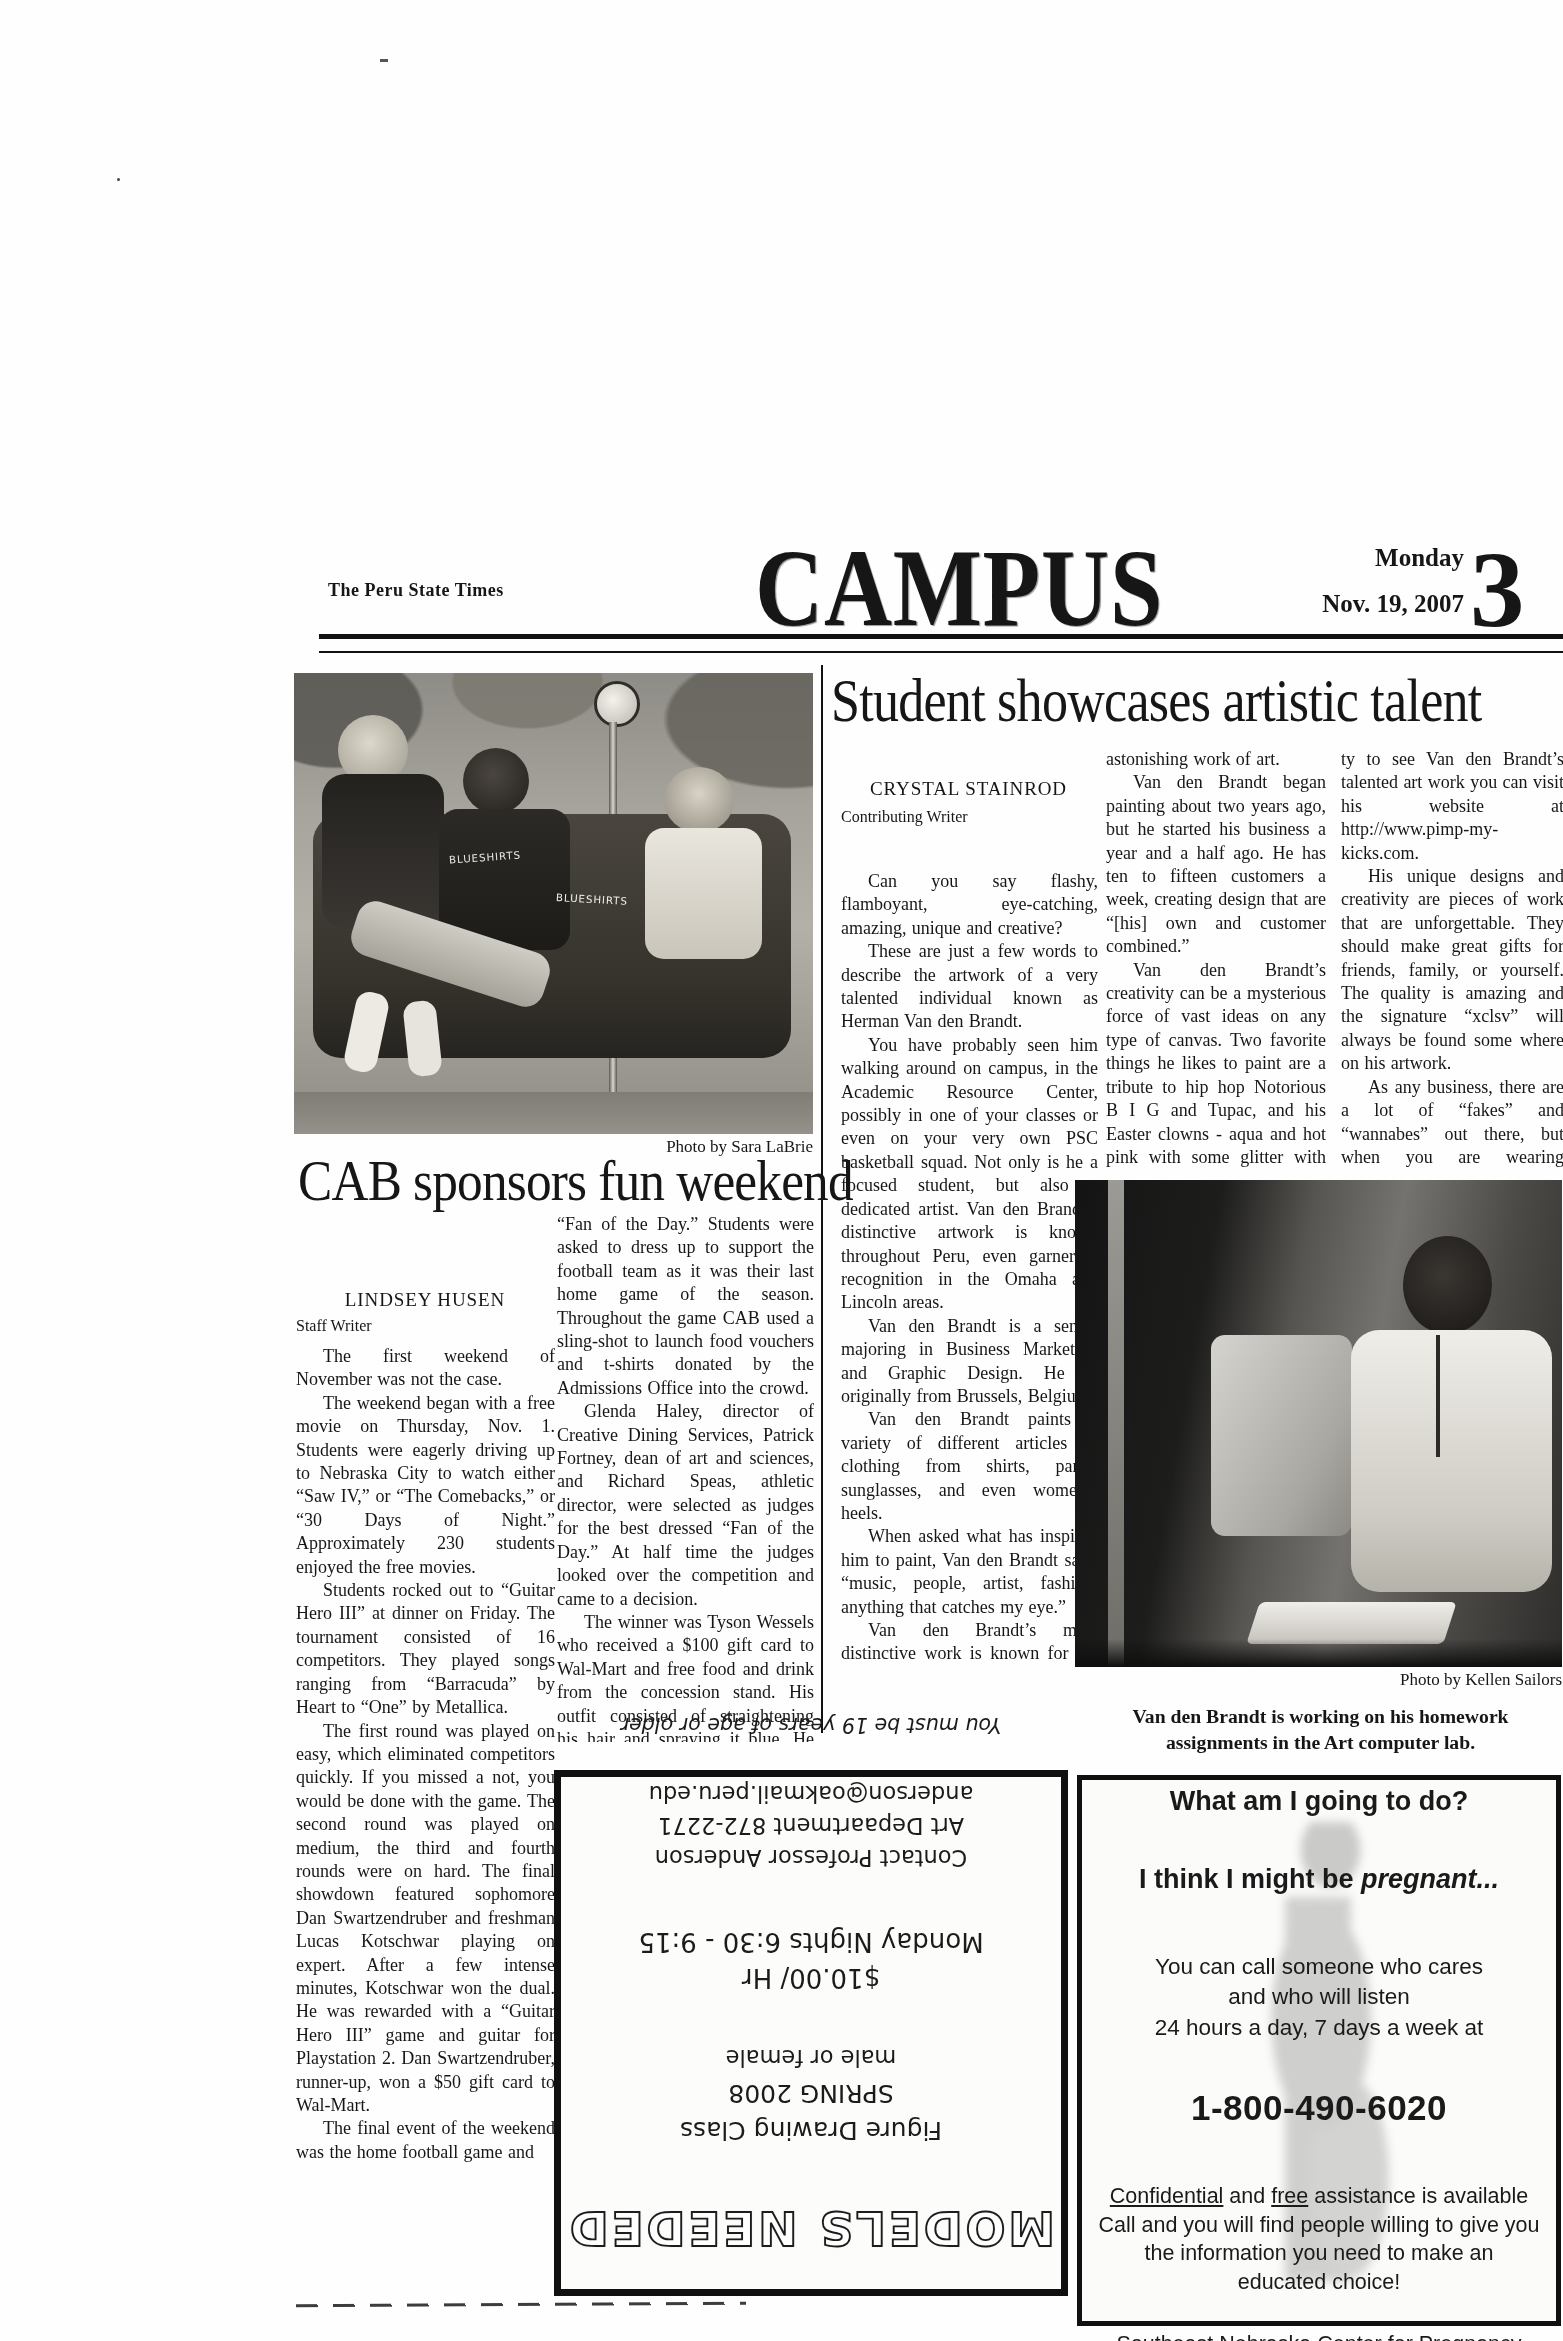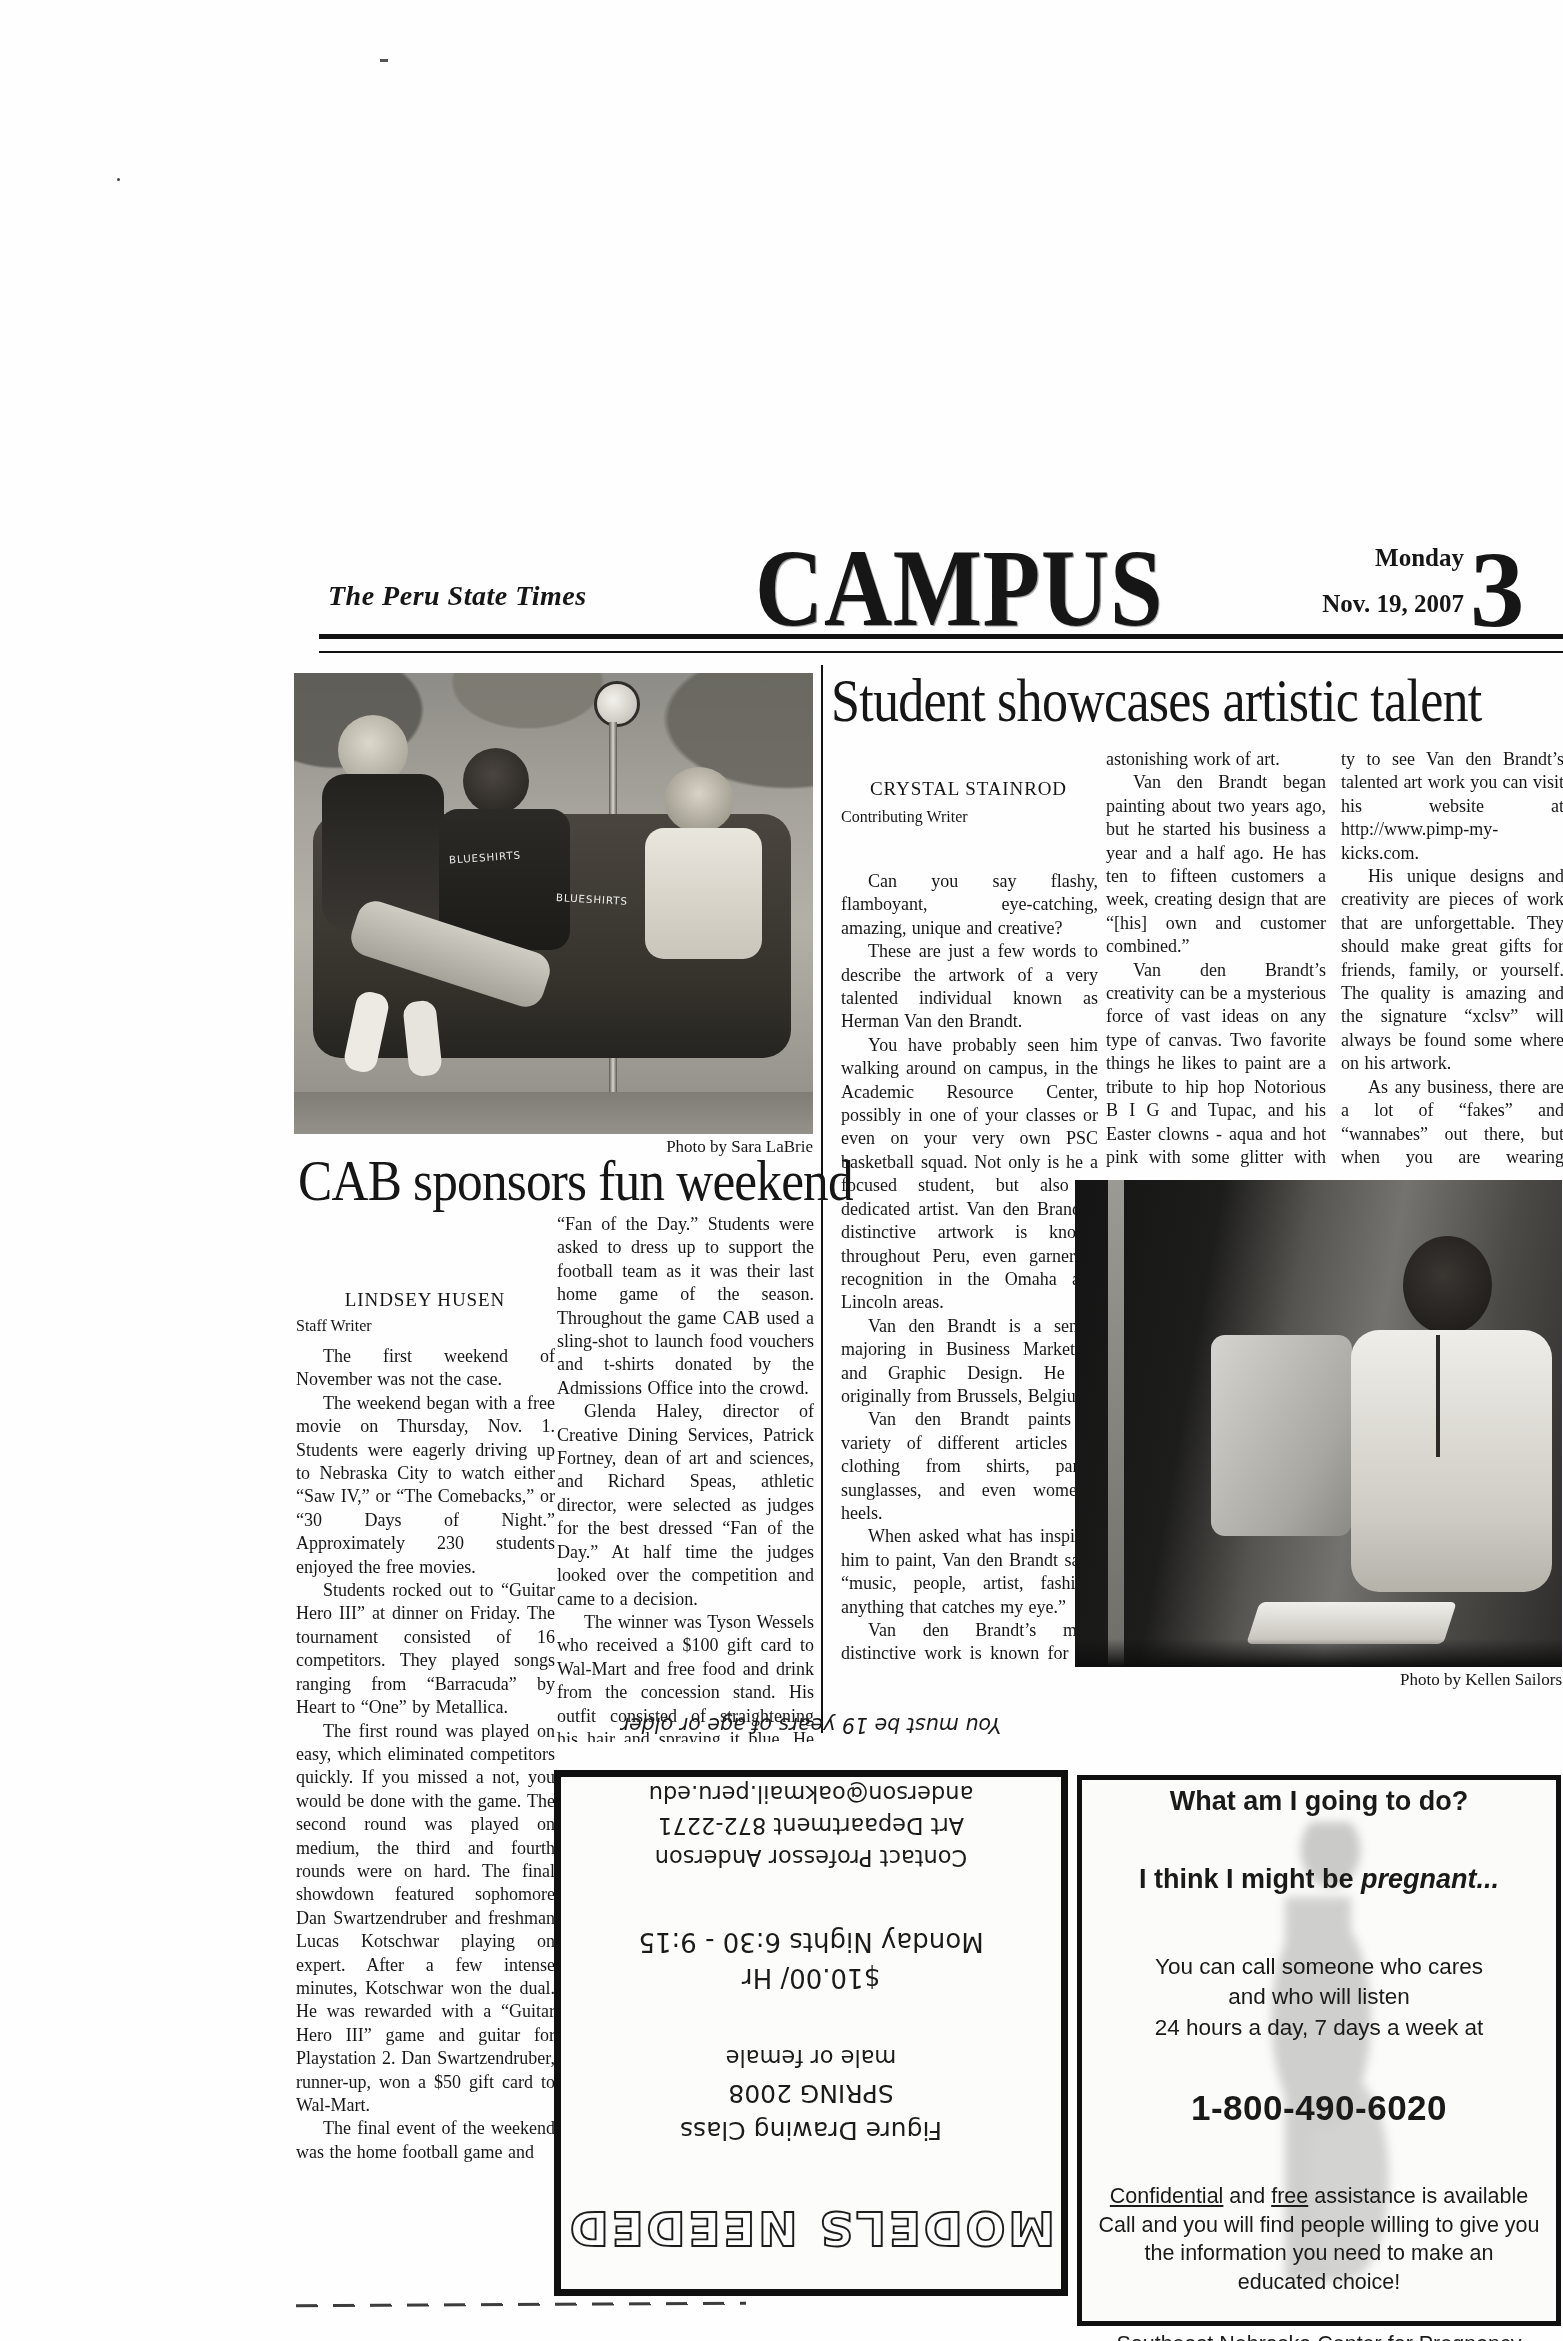--- a/index.html
+++ b/index.html
@@ -1,20 +1,20 @@
 <!DOCTYPE html>
 <html style="font-size:7.5px"><head>
 <meta charset="utf-8">
 <style>
   html,body{margin:0;padding:0;background:#ffffff;}
   #page{position:relative;width:1564px;height:2401px;background:#fefefe;overflow:hidden;
         font-family:"Liberation Serif",serif;color:#161616;}
   .abs{position:absolute;}
   
-  .masthead{font-weight:bold;font-size:28px;letter-spacing:0.5px;font-style:italic;}
+  .masthead{font-weight:bold;font-size:18px;letter-spacing:0.5px;}
   .campus{font-weight:bold;font-size:111px;letter-spacing:0.9px;white-space:nowrap;
           transform:scaleX(.85);transform-origin:left top;text-shadow:1.4px 1.4px 0.9px #9a9a9a;}
   .dateline{font-weight:bold;font-size:25px;text-align:right;line-height:30px;}
   .pagenum{font-weight:bold;font-size:109px;line-height:94px;}
   .rule{background:#111;}
   
   .headline{white-space:nowrap;transform-origin:left top;font-size:57px;letter-spacing:-0.9px;}
   .headline2{white-space:nowrap;transform-origin:left top;font-size:62px;letter-spacing:-0.9px;}
   .byline{text-align:center;font-size:19px;letter-spacing:0.9px;}
   .byrole{text-align:left;font-size:16px;}
@@ -153,20 +153,21 @@
               background:linear-gradient(100deg,#141414 0%,#1d1d1c 26%,#565450 42%,#757370 58%,#4b4a47 78%,#2e2d2b 100%);">
     <div class="abs" style="left:33px;top:0;width:16px;height:100%;background:linear-gradient(180deg,#9c9a94,#6f6d67);"></div>
     <div class="abs" style="left:136px;top:155px;width:141px;height:201px;border-radius:14px;background:linear-gradient(120deg,#d6d4cf,#a9a7a1 70%,#8b8984);"></div>
     <div class="abs" style="left:328px;top:56px;width:89px;height:98px;border-radius:50%;background:radial-gradient(circle at 45% 40%,#3a3632,#181614);"></div>
     <div class="abs" style="left:276px;top:150px;width:201px;height:262px;border-radius:28px;background:linear-gradient(180deg,#efede8,#cfccc5 70%,#b5b2aa);"></div>
     <div class="abs" style="left:361px;top:155px;width:3.7px;height:122px;background:#2c2a28;"></div>
     <div class="abs" style="left:178px;top:422px;width:197px;height:42px;transform:skewX(-18deg);background:linear-gradient(180deg,#f0eee9,#c4c1ba);border-radius:5.6px;"></div>
     <div class="abs" style="left:0;bottom:0;width:100%;height:28px;background:linear-gradient(180deg,transparent,#0e0e0e);"></div>
   </div>
   <div class="abs credit" style="left:1281px;top:1670px;width:281px;">Photo by Kellen Sailors</div>
+  <div class="abs boldcap" style="left:1119px;top:1703px;width:403px;">Van den Brandt is working on his homework assignments in the Art computer lab.</div>
 
   <div class="abs models-ad" style="left:554px;top:1770px;width:500px;height:512px;">
     <div class="models-inner">
       <div class="models-title m-line">MODELS NEEDED</div>
       <div class="m-line" style="margin-top:56px;font-size:25px;">Figure Drawing Class</div>
       <div class="m-line" style="margin-top:7.5px;font-size:25px;">SPRING 2008</div>
       <div class="m-line" style="margin-top:8.4px;font-size:22.5px;">male or female</div>
       <div class="m-line" style="margin-top:52px;font-size:26px;">$10.00/ Hr</div>
       <div class="m-line" style="margin-top:6.6px;font-size:26px;">Monday Nights 6:30 - 9:15</div>
       <div class="m-line" style="margin-top:56px;font-size:22.5px;">Contact Professor Anderson</div>

